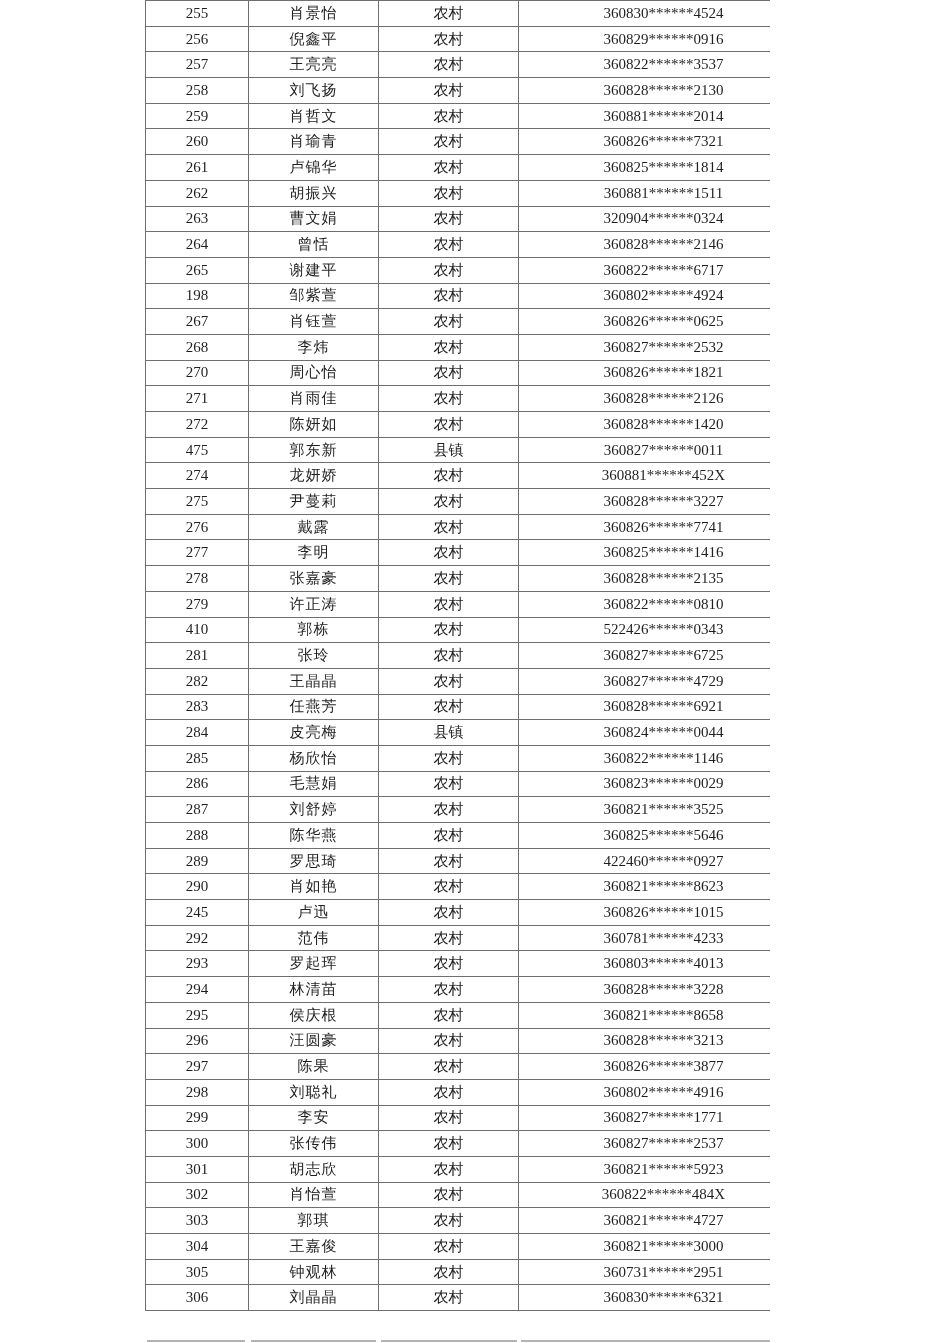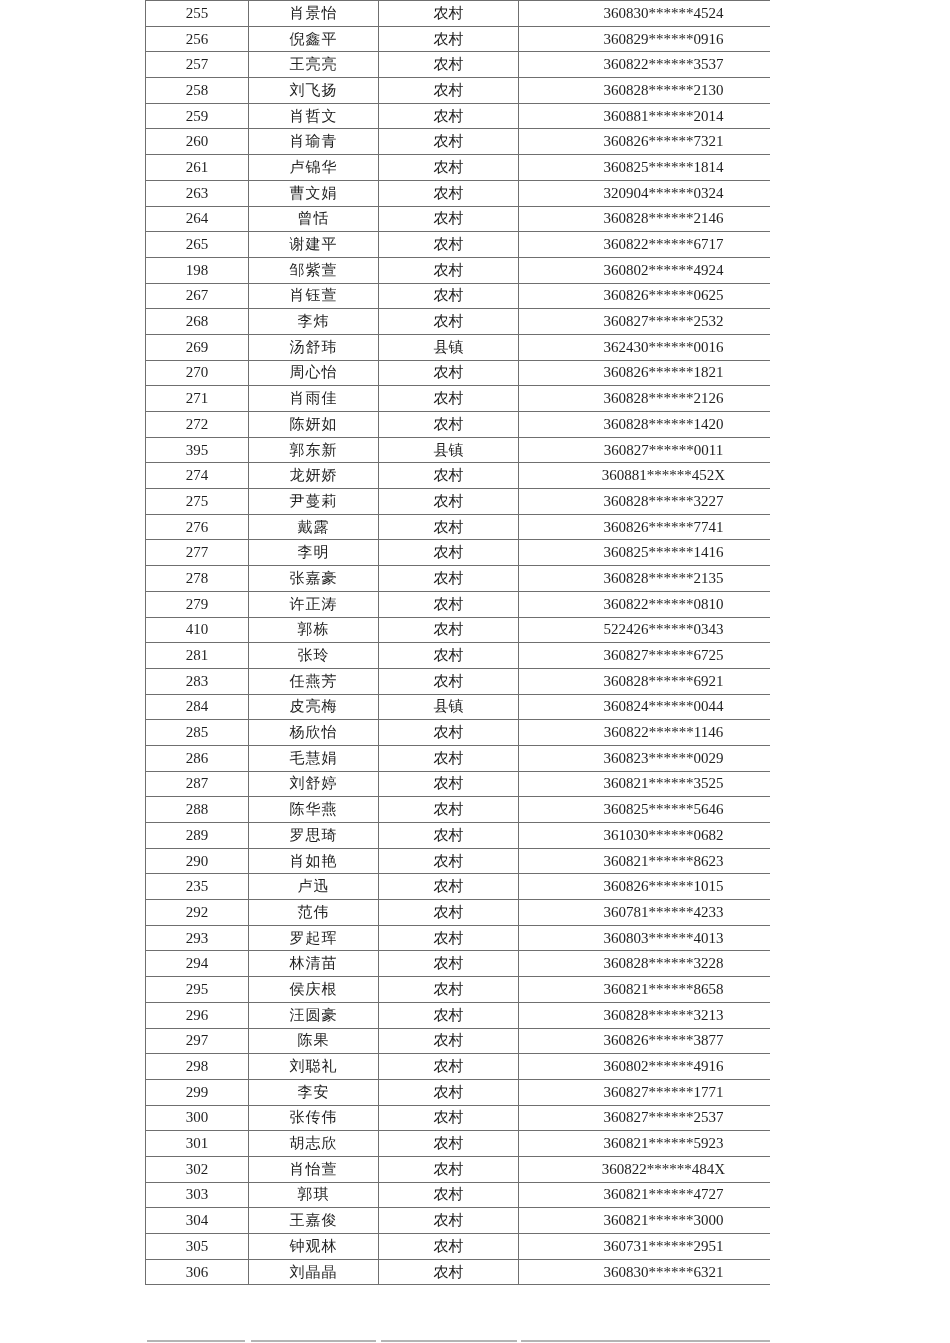--- a/index.html
+++ b/index.html
@@ -108,20 +108,26 @@
     <td>农村</td>
     <td>360826******7321</td>
   </tr>
         <tr>
     <td>261</td>
     <td class="name-cell">卢锦华</td>
     <td>农村</td>
     <td>360825******1814</td>
   </tr>
         <tr>
+    <td>262</td>
+    <td class="name-cell">胡振兴</td>
+    <td>农村</td>
+    <td>360881******1511</td>
+  </tr>
+        <tr>
     <td>263</td>
     <td class="name-cell">曹文娟</td>
     <td>农村</td>
     <td>320904******0324</td>
   </tr>
         <tr>
     <td>264</td>
     <td class="name-cell">曾恬</td>
     <td>农村</td>
     <td>360828******2146</td>
@@ -144,45 +150,39 @@
     <td>农村</td>
     <td>360826******0625</td>
   </tr>
         <tr>
     <td>268</td>
     <td class="name-cell">李炜</td>
     <td>农村</td>
     <td>360827******2532</td>
   </tr>
         <tr>
-    <td>269</td>
-    <td class="name-cell">汤舒玮</td>
-    <td>县镇</td>
-    <td>362430******0016</td>
-  </tr>
-        <tr>
     <td>270</td>
     <td class="name-cell">周心怡</td>
     <td>农村</td>
     <td>360826******1821</td>
   </tr>
         <tr>
     <td>271</td>
     <td class="name-cell">肖雨佳</td>
     <td>农村</td>
     <td>360828******2126</td>
   </tr>
         <tr>
     <td>272</td>
     <td class="name-cell">陈妍如</td>
     <td>农村</td>
     <td>360828******1420</td>
   </tr>
         <tr>
-    <td>395</td>
+    <td>475</td>
     <td class="name-cell">郭东新</td>
     <td>县镇</td>
     <td>360827******0011</td>
   </tr>
         <tr>
     <td>274</td>
     <td class="name-cell">龙妍娇</td>
     <td>农村</td>
     <td>360881******452X</td>
   </tr>
@@ -220,20 +220,26 @@
     <td>410</td>
     <td class="name-cell">郭栋</td>
     <td>农村</td>
     <td>522426******0343</td>
   </tr>
         <tr>
     <td>281</td>
     <td class="name-cell">张玲</td>
     <td>农村</td>
     <td>360827******6725</td>
+  </tr>
+        <tr>
+    <td>282</td>
+    <td class="name-cell">王晶晶</td>
+    <td>农村</td>
+    <td>360827******4729</td>
   </tr>
         <tr>
     <td>283</td>
     <td class="name-cell">任燕芳</td>
     <td>农村</td>
     <td>360828******6921</td>
   </tr>
         <tr>
     <td>284</td>
     <td class="name-cell">皮亮梅</td>
@@ -261,30 +267,30 @@
         <tr>
     <td>288</td>
     <td class="name-cell">陈华燕</td>
     <td>农村</td>
     <td>360825******5646</td>
   </tr>
         <tr>
     <td>289</td>
     <td class="name-cell">罗思琦</td>
     <td>农村</td>
-    <td>361030******0682</td>
+    <td>422460******0927</td>
   </tr>
         <tr>
     <td>290</td>
     <td class="name-cell">肖如艳</td>
     <td>农村</td>
     <td>360821******8623</td>
   </tr>
         <tr>
-    <td>235</td>
+    <td>245</td>
     <td class="name-cell">卢迅</td>
     <td>农村</td>
     <td>360826******1015</td>
   </tr>
         <tr>
     <td>292</td>
     <td class="name-cell">范伟</td>
     <td>农村</td>
     <td>360781******4233</td>
   </tr>

